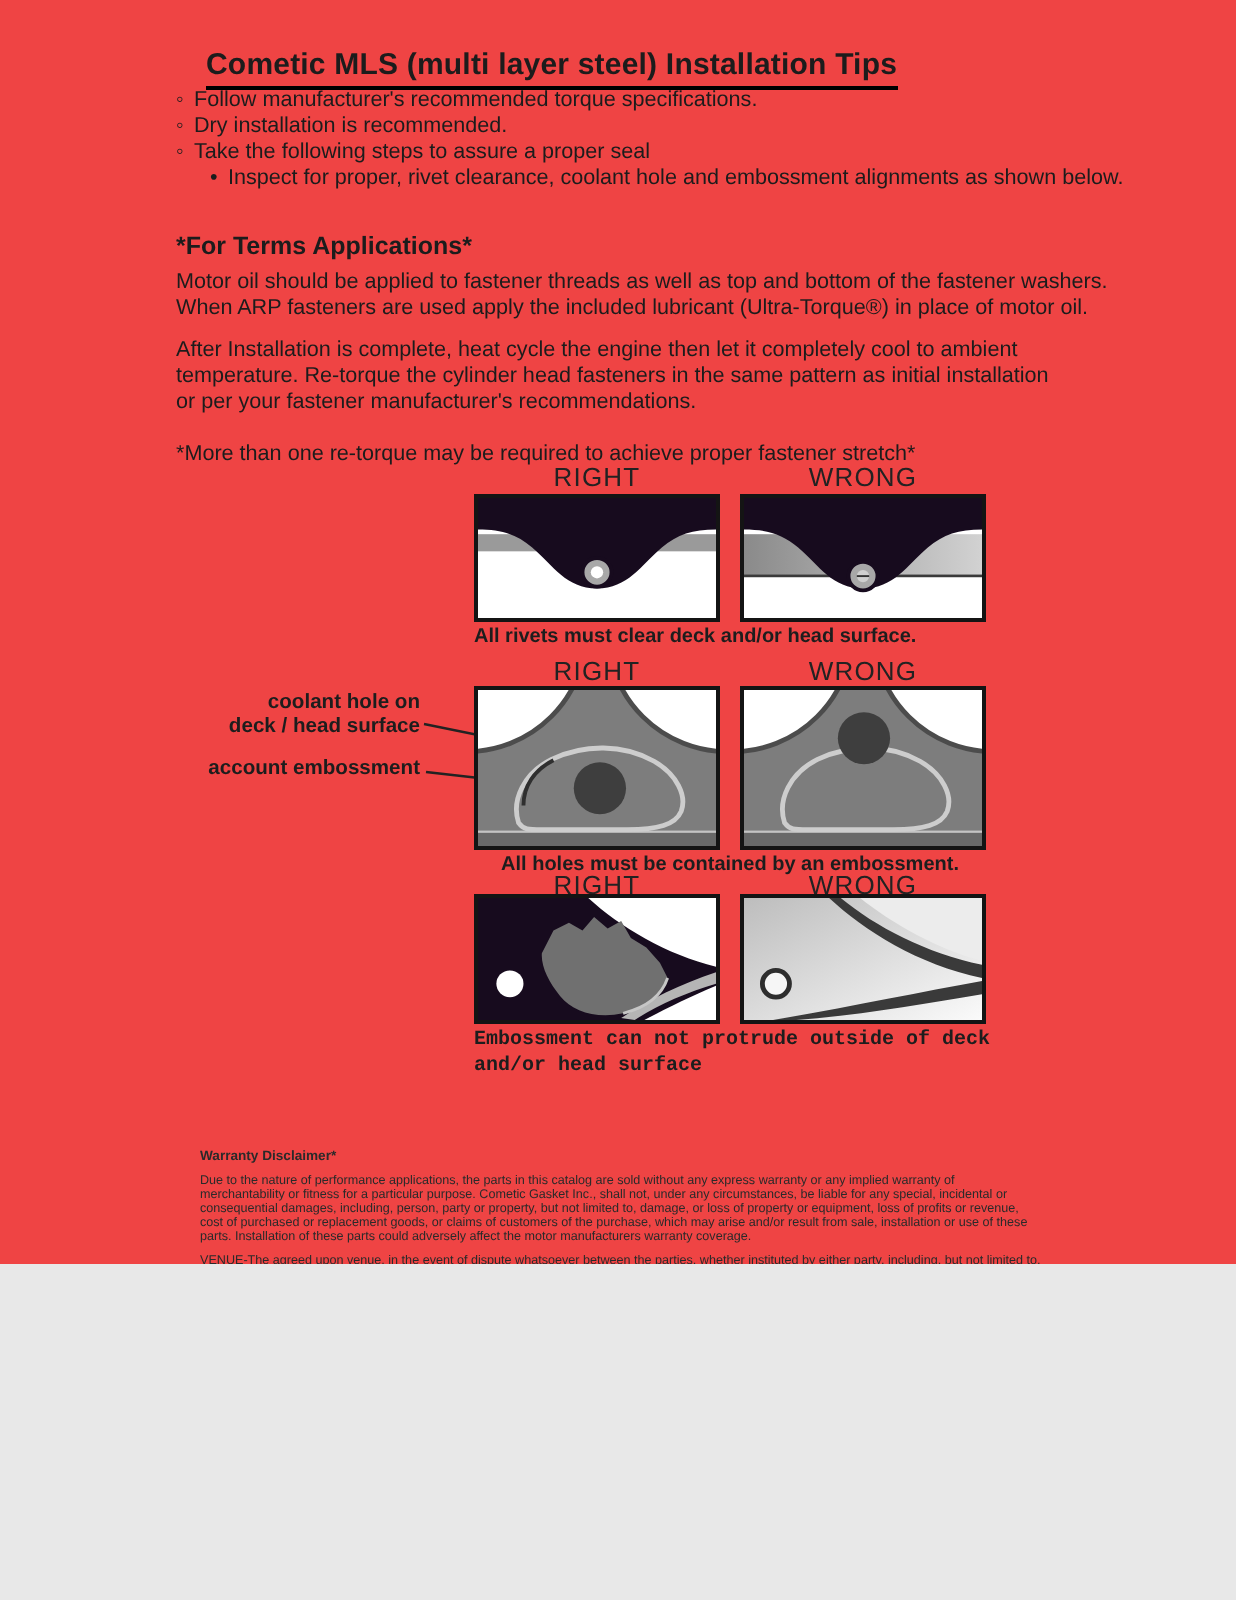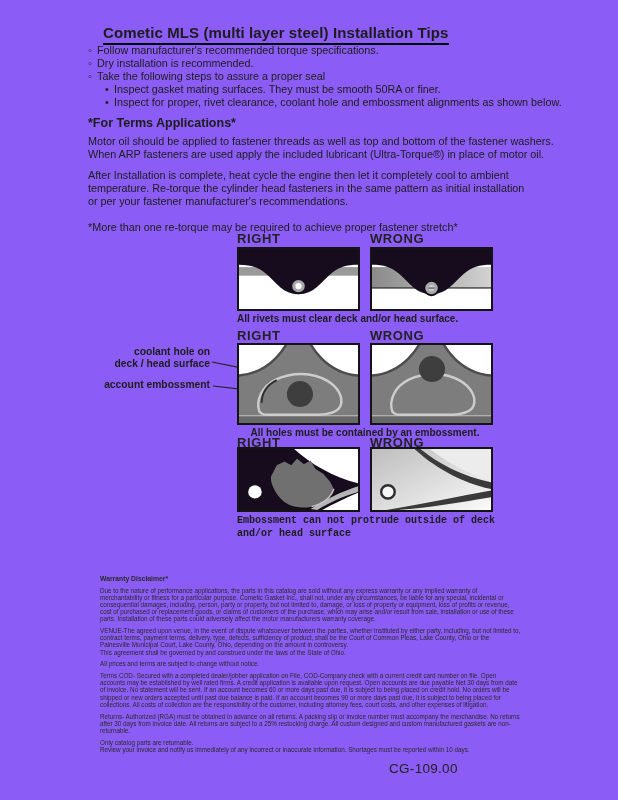--- a/index.html
+++ b/index.html
@@ -1,59 +1,58 @@
 <!DOCTYPE html>
 <html><head>
 <meta charset="utf-8">
 <style>
   html,body{margin:0;padding:0;background:#e8e8e8;}
   .page{
-    position:relative;width:618px;height:800px;background:#8b5cf6;
+    position:relative;width:618px;height:632px;background:#ef4444;
     font-family:"Liberation Sans","DejaVu Sans",sans-serif;color:#1c1c1c;
     overflow:hidden;margin:0 auto;
   }
   .abs{position:absolute;}
   .title{
     left:103px;top:24px;margin:0;font-size:15px;font-weight:bold;
     border-bottom:2px solid #000;padding-bottom:2px;letter-spacing:.1px;
     display:inline-block;white-space:nowrap;
   }
   .tips{left:88px;top:44px;font-size:10.8px;line-height:13px;width:480px;}
   .tip-row{white-space:nowrap;}
   .tip-row .mark::before{content:"\25E6";}           
   .sub-row{padding-left:17px;white-space:nowrap;}
   .sub-row .mark::before{content:"\2022";}           
   .mark{display:inline-block;width:9px;}
   .diesel-h{left:88px;top:116px;margin:0;font-size:12.5px;font-weight:bold;}
   .body-p{font-size:10.8px;line-height:13.2px;white-space:pre-line;width:475px;}
   .p1{left:88px;top:135px;}
   .p2{left:88px;top:169px;}
   .note{left:88px;top:221px;font-size:10.8px;}
-  .fig-label{width:123px;text-align:left;font-size:13px;font-weight:bold;letter-spacing:.6px;color:#222;}
+  .fig-label{width:123px;text-align:center;font-size:13px;font-weight:normal;letter-spacing:.6px;color:#222;}
   .panel{box-sizing:border-box;border:2.5px solid #141414;background:#fff;}
   .panel svg{display:block;width:100%;height:100%;}
   .cap{font-size:10px;font-weight:bold;color:#1d1d1d;white-space:pre-line;line-height:12.5px;}
   .callout{width:112px;text-align:right;font-size:10.3px;font-weight:bold;line-height:11.5px;white-space:pre-line;color:#1d1d1d;}
   .warranty{left:100px;top:575px;width:421px;font-size:6.3px;line-height:7.2px;color:#2a2a2a;}
   .warranty h2{margin:0 0 4px 0;font-size:6.8px;line-height:7.5px;}
   .warranty p{margin:0 0 4.5px 0;white-space:pre-line;}
   .footer-code{left:389px;top:761px;font-size:13.5px;letter-spacing:.3px;color:#222;}
 </style>
 </head>
 <body>
 
 <div class="page">
 
   <h1 class="abs title">Cometic MLS (multi layer steel) Installation Tips</h1>
 
   <div class="abs tips">
     <div class="tip-row"><span class="mark"></span><span>Follow manufacturer's recommended torque specifications.</span></div>
     <div class="tip-row"><span class="mark"></span><span>Dry installation is recommended.</span></div>
     <div class="tip-row"><span class="mark"></span><span>Take the following steps to assure a proper seal</span></div>
-    <div class="sub-row"><span class="mark"></span><span>Inspect gasket mating surfaces.  They must be smooth 50RA or finer.</span></div>
     <div class="sub-row"><span class="mark"></span><span>Inspect for proper, rivet clearance, coolant hole and embossment alignments as shown below.</span></div>
   </div>
 
   <h2 class="abs diesel-h">*For Terms Applications*</h2>
   <div class="abs body-p p1">Motor oil should be applied to fastener threads as well as top and bottom of the fastener washers.
 When ARP fasteners are used apply the included lubricant (Ultra-Torque®) in place of motor oil.</div>
   <div class="abs note">*More than one re-torque may be required to achieve proper fastener stretch*</div>
   <div class="abs body-p p2">After Installation is complete, heat cycle the engine then let it completely cool to ambient
 temperature. Re-torque the cylinder head fasteners in the same pattern as initial installation
 or per your fastener manufacturer's recommendations.</div>

